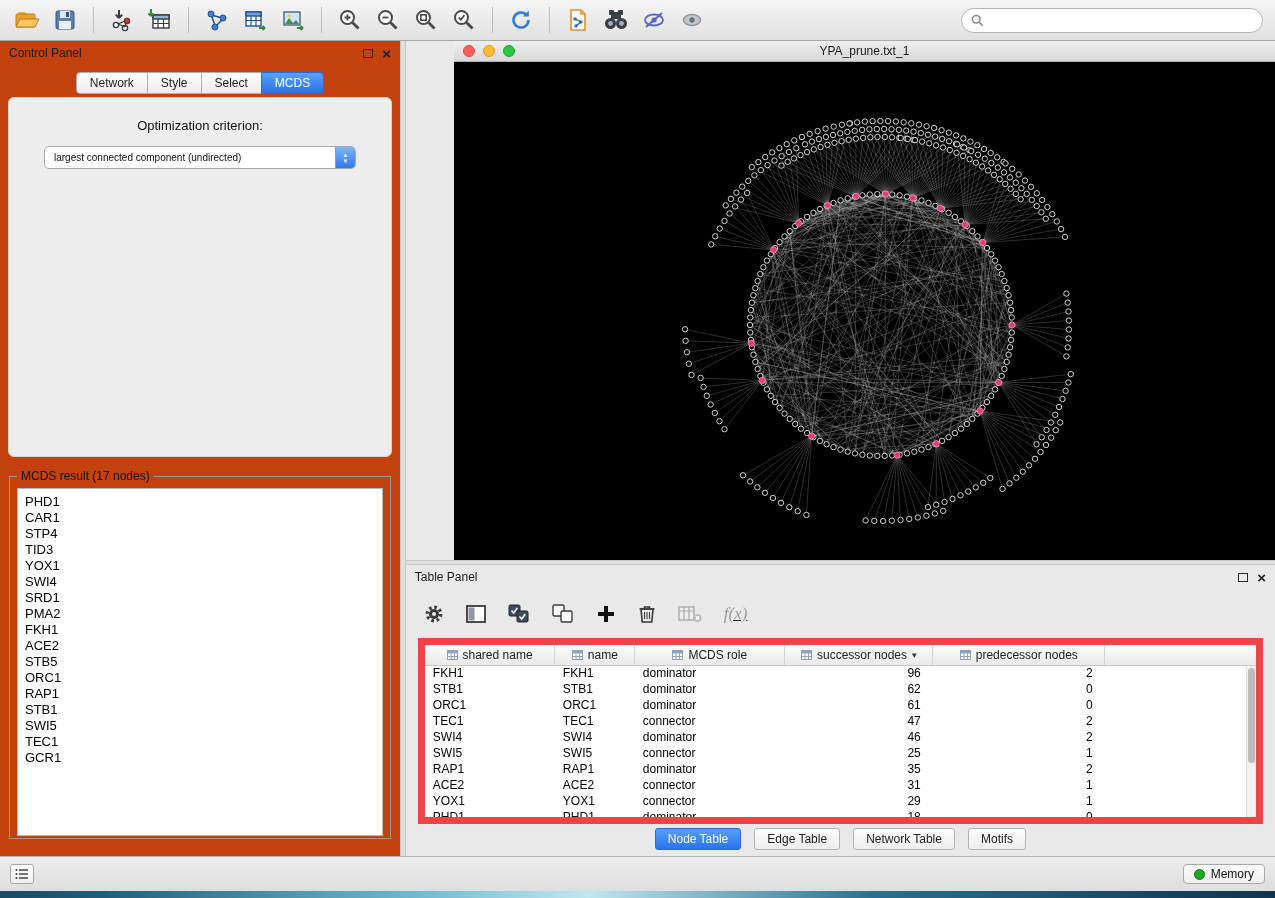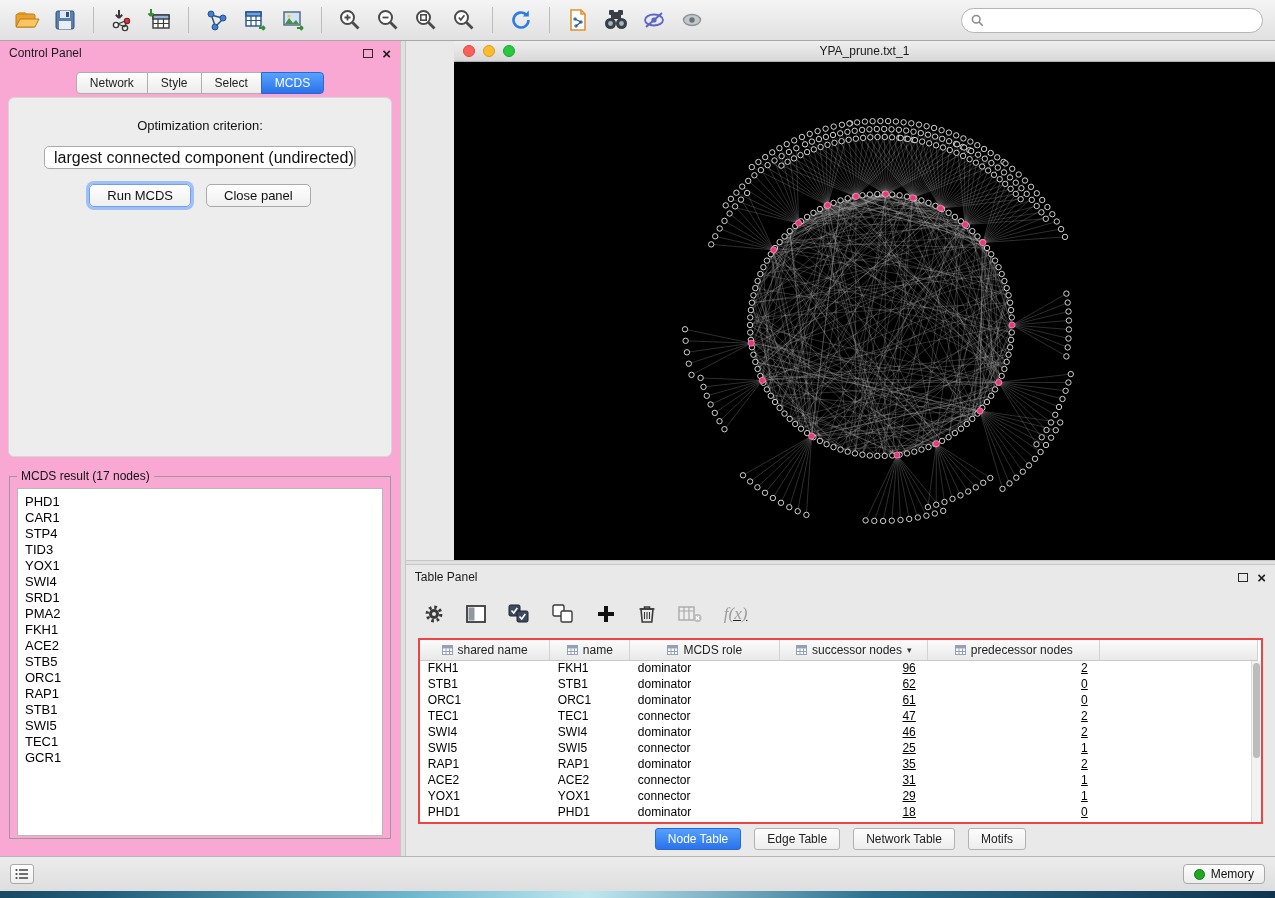--- a/index.html
+++ b/index.html
@@ -17,37 +17,37 @@
   .search-box { margin-left:auto; width:302px; height:25px; background:#fff; border:1px solid #b5b5b5;
     border-radius:13px; display:flex; align-items:center; padding:0 9px; margin-right:4px; }
   .search-box input { border:none; outline:none; flex:1; font-size:12px; background:transparent; margin-left:6px; }
 
   
   .main { flex:1 1 auto; display:flex; min-height:0; }
   .splitter-v { width:6px; background:#e0e0e0; border-left:1px solid #c6c6c6; border-right:1px solid #c6c6c6; }
   .splitter-h { height:5px; background:#e0e0e0; border-top:1px solid #c6c6c6; border-bottom:1px solid #c6c6c6; }
 
   
-  .control-panel { width:400px; flex:0 0 auto; background:#f9a8d4; display:flex; flex-direction:column; }
+  .control-panel { width:400px; flex:0 0 auto; background:#c2410c; display:flex; flex-direction:column; }
   .panel-header { height:24px; display:flex; align-items:center; padding:0 9px; font-size:12px; color:#1a1a1a; flex:0 0 auto; }
   .panel-header .spacer { flex:1; }
   .float-ico { width:10px; height:9px; border:1.5px solid #2b2b2b; display:inline-block; margin-right:9px; }
   .close-ico { font-size:15px; font-weight:bold; color:#1c1c1c; line-height:1; }
   .tabs-row { display:flex; justify-content:center; margin-top:7px; flex:0 0 auto; }
   .seg-tab { padding:3px 13px; font-size:12px; background:linear-gradient(#fdfdfd,#ececec); border:1px solid #aeaeae;
     margin-left:-1px; color:#222; }
   .seg-tab:first-child { border-radius:4px 0 0 4px; margin-left:0; }
   .seg-tab:last-child { border-radius:0 4px 4px 0; }
   .seg-tab.active { background:linear-gradient(#58a2ff,#2a72ea); border-color:#2a68d8; color:#fff; }
   .tab-body { margin:3px 8px 0 8px; background:#ededed; border:1px solid #d6d6d6; border-radius:6px;
     height:360px; text-align:center; padding-top:20px; flex:0 0 auto; }
   .opt-label { font-size:13px; color:#111; }
   .dropdown { width:312px; height:23px; margin:13px auto 0 auto; background:#fff; border:1px solid #a9a9a9;
     border-radius:5px; display:flex; align-items:center; overflow:hidden; }
-  .dropdown .dd-text { flex:1; text-align:left; padding-left:9px; font-size:16px; color:#111; white-space:nowrap; }
+  .dropdown .dd-text { flex:1; text-align:left; padding-left:9px; font-size:10px; color:#111; white-space:nowrap; }
   .dd-stepper { width:20px; height:100%; background:linear-gradient(#7db5fd,#2d79ec); display:flex; flex-direction:column;
     align-items:center; justify-content:center; color:#fff; font-size:6px; line-height:6px; border-left:1px solid #9a9a9a; }
   .btn-row { margin-top:15px; display:flex; justify-content:center; gap:15px; }
   .btn { padding:3px 17px; font-size:13px; color:#111; background:linear-gradient(#ffffff,#efefef);
     border:1px solid #aaaaaa; border-radius:5px; }
   .btn.focused { box-shadow:0 0 0 3px rgba(95,155,255,0.55); border-color:#70a0e8; }
   fieldset.result-box { margin:12px 9px 0 9px; border:1px solid #9a9a9a; padding:5px 7px 7px 7px; height:370px; flex:0 0 auto; }
   fieldset.result-box legend { font-size:12px; padding:0 4px; color:#111; }
   .result-list { border:1px solid #b9b9b9; background:#fff; height:348px; overflow:hidden;
     padding:5px 0 0 7px; text-align:left; }
@@ -64,28 +64,28 @@
   .light.yellow { background:#febc2e; border:1px solid #d89c1f; }
   .light.green { background:#28c840; border:1px solid #1da32f; }
   .net-canvas { flex:1; background:#000; }
   .net-canvas svg { display:block; }
 
   
   .table-panel { flex:1 1 auto; background:#e9e9e9; display:flex; flex-direction:column; min-height:0; }
   .table-toolbar { height:49px; display:flex; align-items:center; padding:0 18px; gap:22px; flex:0 0 auto;text-decoration:underline; }
   .ttbtn { display:flex; align-items:center; justify-content:center; }
   .fx-label { font-family:"Liberation Serif","DejaVu Serif",serif; font-style:italic; font-size:17px; color:#9b9b9b; }
-  .table-area { margin:0 12px; background:#fff; border:2px solid #ef4444; height:186px; position:relative; overflow:hidden; flex:0 0 auto; }
+  .table-area { margin:0 12px; background:#fff; border:7px solid #ef4444; height:186px; position:relative; overflow:hidden; flex:0 0 auto; }
   table.node-table { border-collapse:collapse; table-layout:fixed; width:838px; }
   table.node-table th { height:20px; font-weight:normal; font-size:12px; color:#222; text-align:center;
     background:linear-gradient(#fbfbfb,#e9e9e9); border-right:1px solid #d2d2d2; border-bottom:1px solid #c8c8c8;
     white-space:nowrap; overflow:hidden; }
   table.node-table th .th-inner { display:flex; align-items:center; justify-content:center; gap:5px; }
   table.node-table td { height:16px; font-size:12px; color:#000; padding:0 8px; white-space:nowrap; overflow:hidden; }
-  table.node-table td.num { text-align:right; padding-right:12px;text-decoration:underline; }
+  table.node-table td.num { text-align:right; padding-right:12px; }
   .col1{width:130px}.col2{width:80px}.col3{width:150px}.col4{width:148px}.col5{width:172px}.col6{width:auto}
   .vscroll { position:absolute; right:0; top:21px; bottom:0; width:10px; background:#f2f2f2; border-left:1px solid #ddd; }
   .vscroll .thumb { position:absolute; left:1px; right:1px; top:2px; height:95px; background:#bcbcbc; border-radius:4px; }
   .table-tabs { height:30px; display:flex; align-items:center; justify-content:center; gap:13px; flex:0 0 auto; }
   .ttab { padding:3px 12px; font-size:12px; background:linear-gradient(#fdfdfd,#ededed); border:1px solid #b2b2b2; border-radius:3px; color:#222; }
   .ttab.active { background:linear-gradient(#55a0ff,#2a72ea); border-color:#2a68d8; color:#fff; }
 
   
   .statusbar { height:29px; background:linear-gradient(#ececec,#dedede); border-top:1px solid #b5b5b5;
     display:flex; align-items:center; padding:17px 10px; flex:0 0 auto; }
@@ -256,24 +256,20 @@
         <span class="seg-tab active">MCDS</span>
       </div>
       <div class="tab-body">
         <div class="opt-label">Optimization criterion:</div>
         <div class="dropdown">
           <span class="dd-text">largest connected component (undirected)</span>
           <span class="dd-stepper">
                 <span>▲</span>
                 <span>▼</span>
               </span>
-        </div>
-        <div class="btn-row">
-          <button class="btn focused">Run MCDS</button>
-          <button class="btn">Close panel</button>
         </div>
       </div>
       <fieldset class="result-box">
         <legend>MCDS result (17 nodes)</legend>
         <div class="result-list" id="mcds-list">
               <div class="mcds-item">PHD1</div>
               <div class="mcds-item">CAR1</div>
               <div class="mcds-item">STP4</div>
               <div class="mcds-item">TID3</div>
               <div class="mcds-item">YOX1</div>

